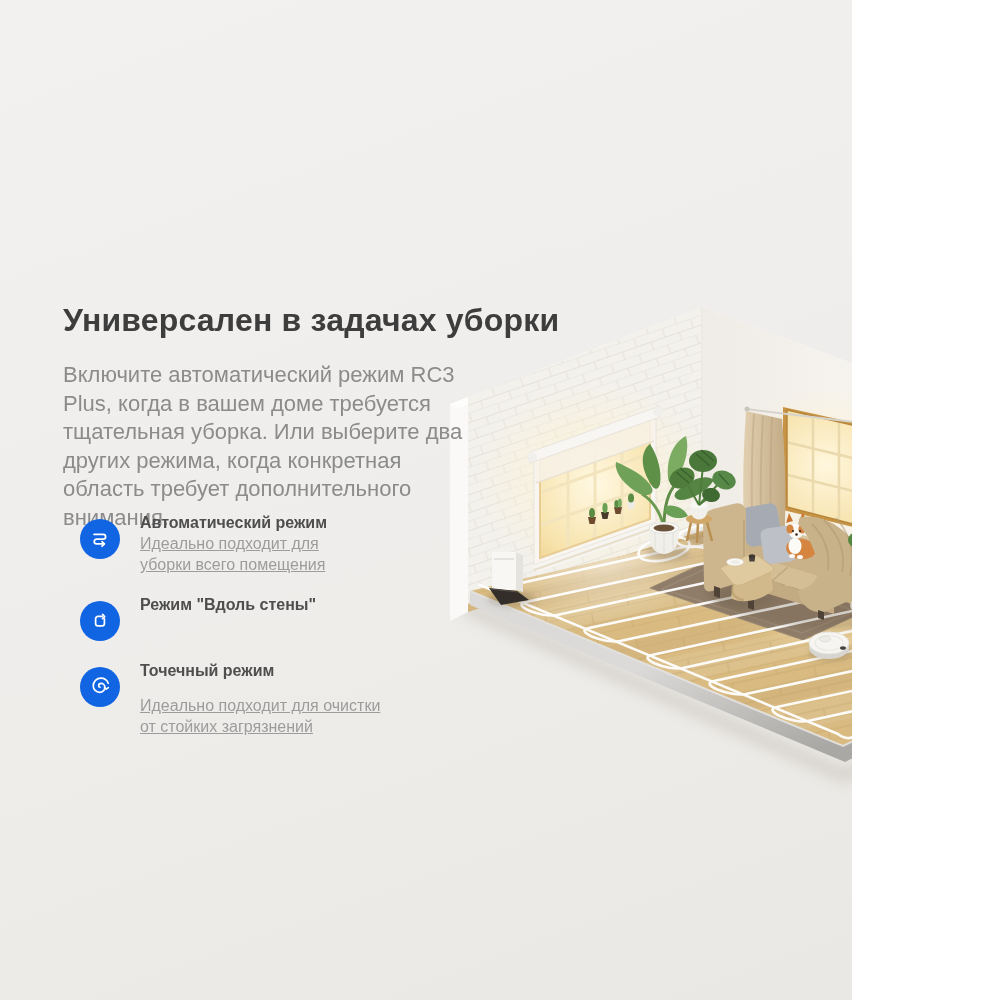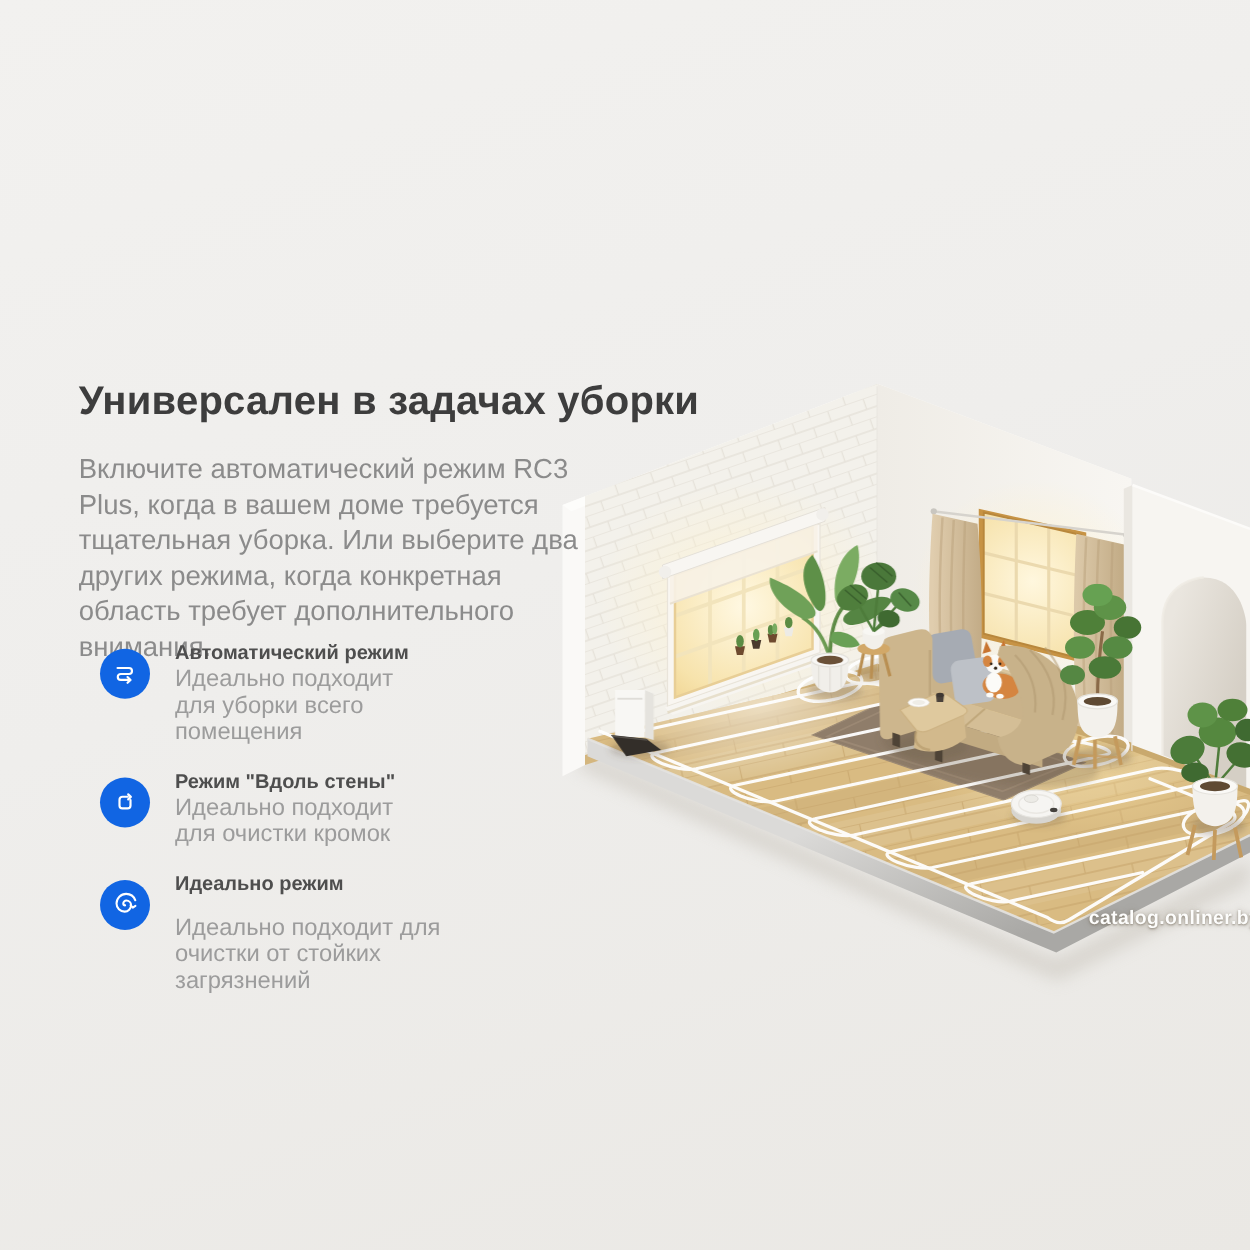--- a/index.html
+++ b/index.html
@@ -1,31 +1,31 @@
 <!DOCTYPE html>
 <html><head>
 <meta charset="utf-8">
 <style>
   html,body{margin:0;padding:0;}
   body{width:1000px;height:1000px;font-family:"Liberation Sans",sans-serif;}
-  .canvas{position:relative;width:1000px;height:1000px;overflow:hidden;
+  .canvas{position:relative;width:852px;height:1000px;overflow:hidden;
           background:linear-gradient(160deg,#f2f1ef 0%,#efeeec 45%,#eae8e4 100%);}
   .scene-svg{position:absolute;left:0;top:0;}
   .title{position:absolute;left:63px;top:281px;width:560px;font-size:32px;font-weight:bold;
          color:#3d3d3d;letter-spacing:.2px;}
   .desc{position:absolute;left:63px;top:339px;width:404px;font-size:22px;line-height:28.5px;
         color:#8b8b8b;}
   .features{position:absolute;left:80px;top:512px;}
   .feature{display:flex;gap:20px;margin-bottom:19px;}
   .ficon{width:40px;height:40px;border-radius:50%;background:#1165e3;flex:none;margin-top:7px;
          display:flex;align-items:center;justify-content:center;}
   .ficon svg{display:block;}
   .ftext{padding-top:0;}
   .ftitle{font-size:16px;font-weight:bold;color:#4e4e4e;line-height:21px;}
-  .fdesc{font-size:19px;color:#9c9c9c;line-height:21px;}
+  .fdesc{font-size:16px;color:#9c9c9c;line-height:21px;text-decoration:underline;}
   .fdesc.w1,.fdesc.w2{max-width:196px;}
   .fdesc.w3{max-width:250px;margin-top:14px;}
   .watermark{position:absolute;left:871px;top:726px;font-size:15.5px;font-weight:bold;
              color:#fdfdfc;letter-spacing:.3px;
              text-shadow:0 1px 2px rgba(120,110,95,.85),0 0 6px rgba(120,110,95,.4);}
 </style>
 </head>
 <body>
 
 <div class="canvas">
@@ -442,33 +442,32 @@
 
     <div class="feature">
       <div class="ficon">
         <svg width="22" height="22" viewBox="0 0 24 24" fill="none" stroke="#ffffff" stroke-width="1.9" stroke-linecap="round" stroke-linejoin="round">
           <path d="M16.8,9.8 v4.8 a2.6,2.6 0 0 1 -2.6,2.6 h-4.4 a2.6,2.6 0 0 1 -2.6,-2.6 v-5 a2.6,2.6 0 0 1 2.6,-2.6 h4.6"></path>
           <path d="M14.8,4.9 l2.3,2.2 -2.3,2.2"></path>
         </svg>
       </div>
       <div class="ftext">
         <div class="ftitle">Режим "Вдоль стены"</div>
-        <div class="fdesc w2">Идеально подходит для очистки кромок</div>
       </div>
     </div>
 
     <div class="feature">
       <div class="ficon">
         <svg width="22" height="22" viewBox="0 0 24 24" fill="none" stroke="#ffffff" stroke-width="1.8" stroke-linecap="round" stroke-linejoin="round">
           <path d="M12.1,12.3 a1.6,1.6 0 0 1 -1.6,-1.5 a2.7,2.7 0 0 1 2.7,-2.7 a4.1,4.1 0 0 1 4.1,4.1 a5.6,5.6 0 0 1 -5.6,5.6 a7.1,7.1 0 0 1 -7.1,-7.1 a8.4,8.4 0 0 1 8.4,-8.4 a8.6,8.6 0 0 1 8,5.6"></path>
           <path d="M16.9,12.2 l1.9,2.1 2.3,-1.6"></path>
         </svg>
       </div>
       <div class="ftext">
-        <div class="ftitle">Идеально режим</div>
+        <div class="ftitle">Точечный режим</div>
         <div class="fdesc w3">Идеально подходит для очистки от стойких загрязнений</div>
       </div>
     </div>
 
   </div>
 
   <div class="watermark">catalog.onliner.by</div>
 
 </div>
 

